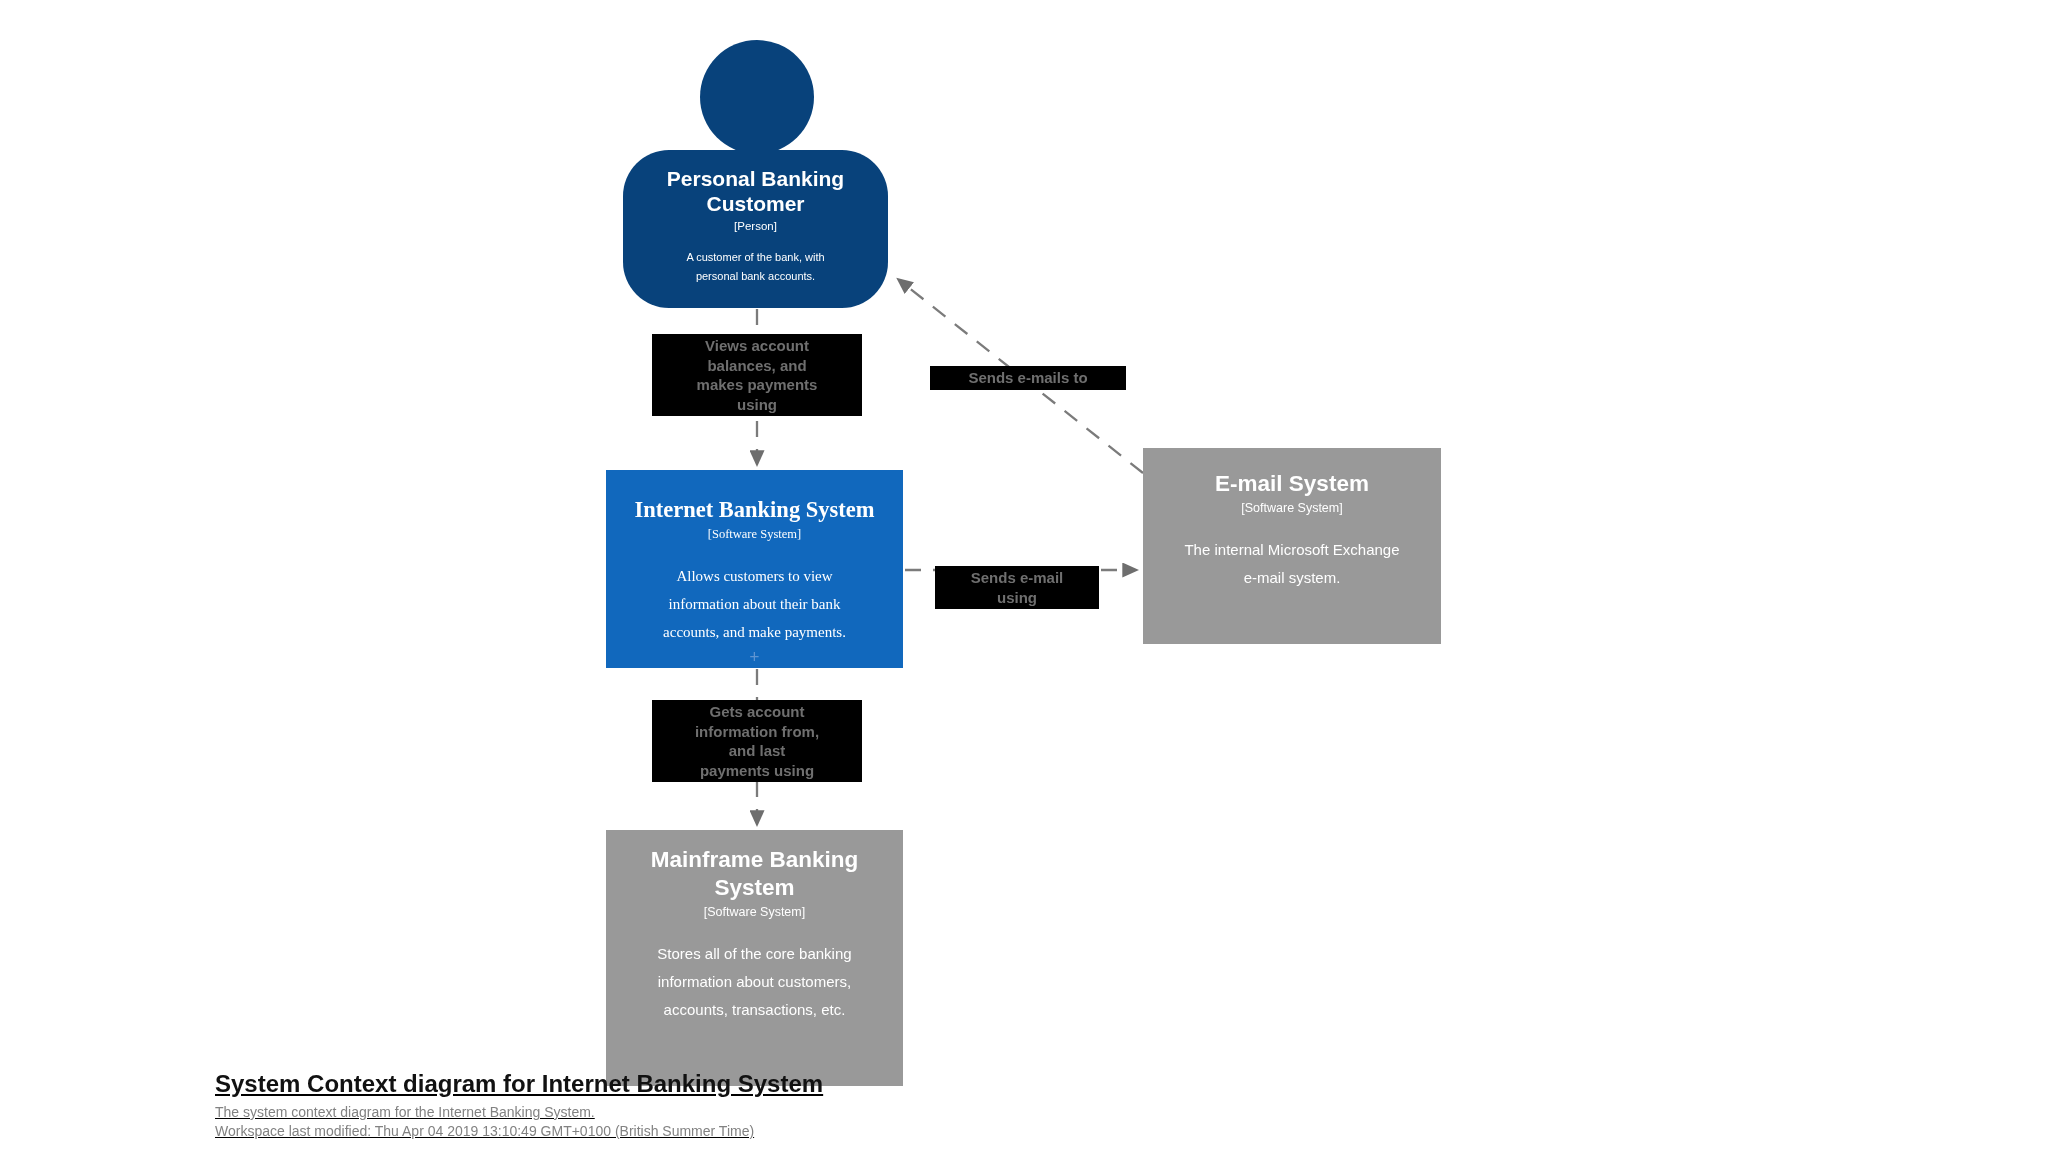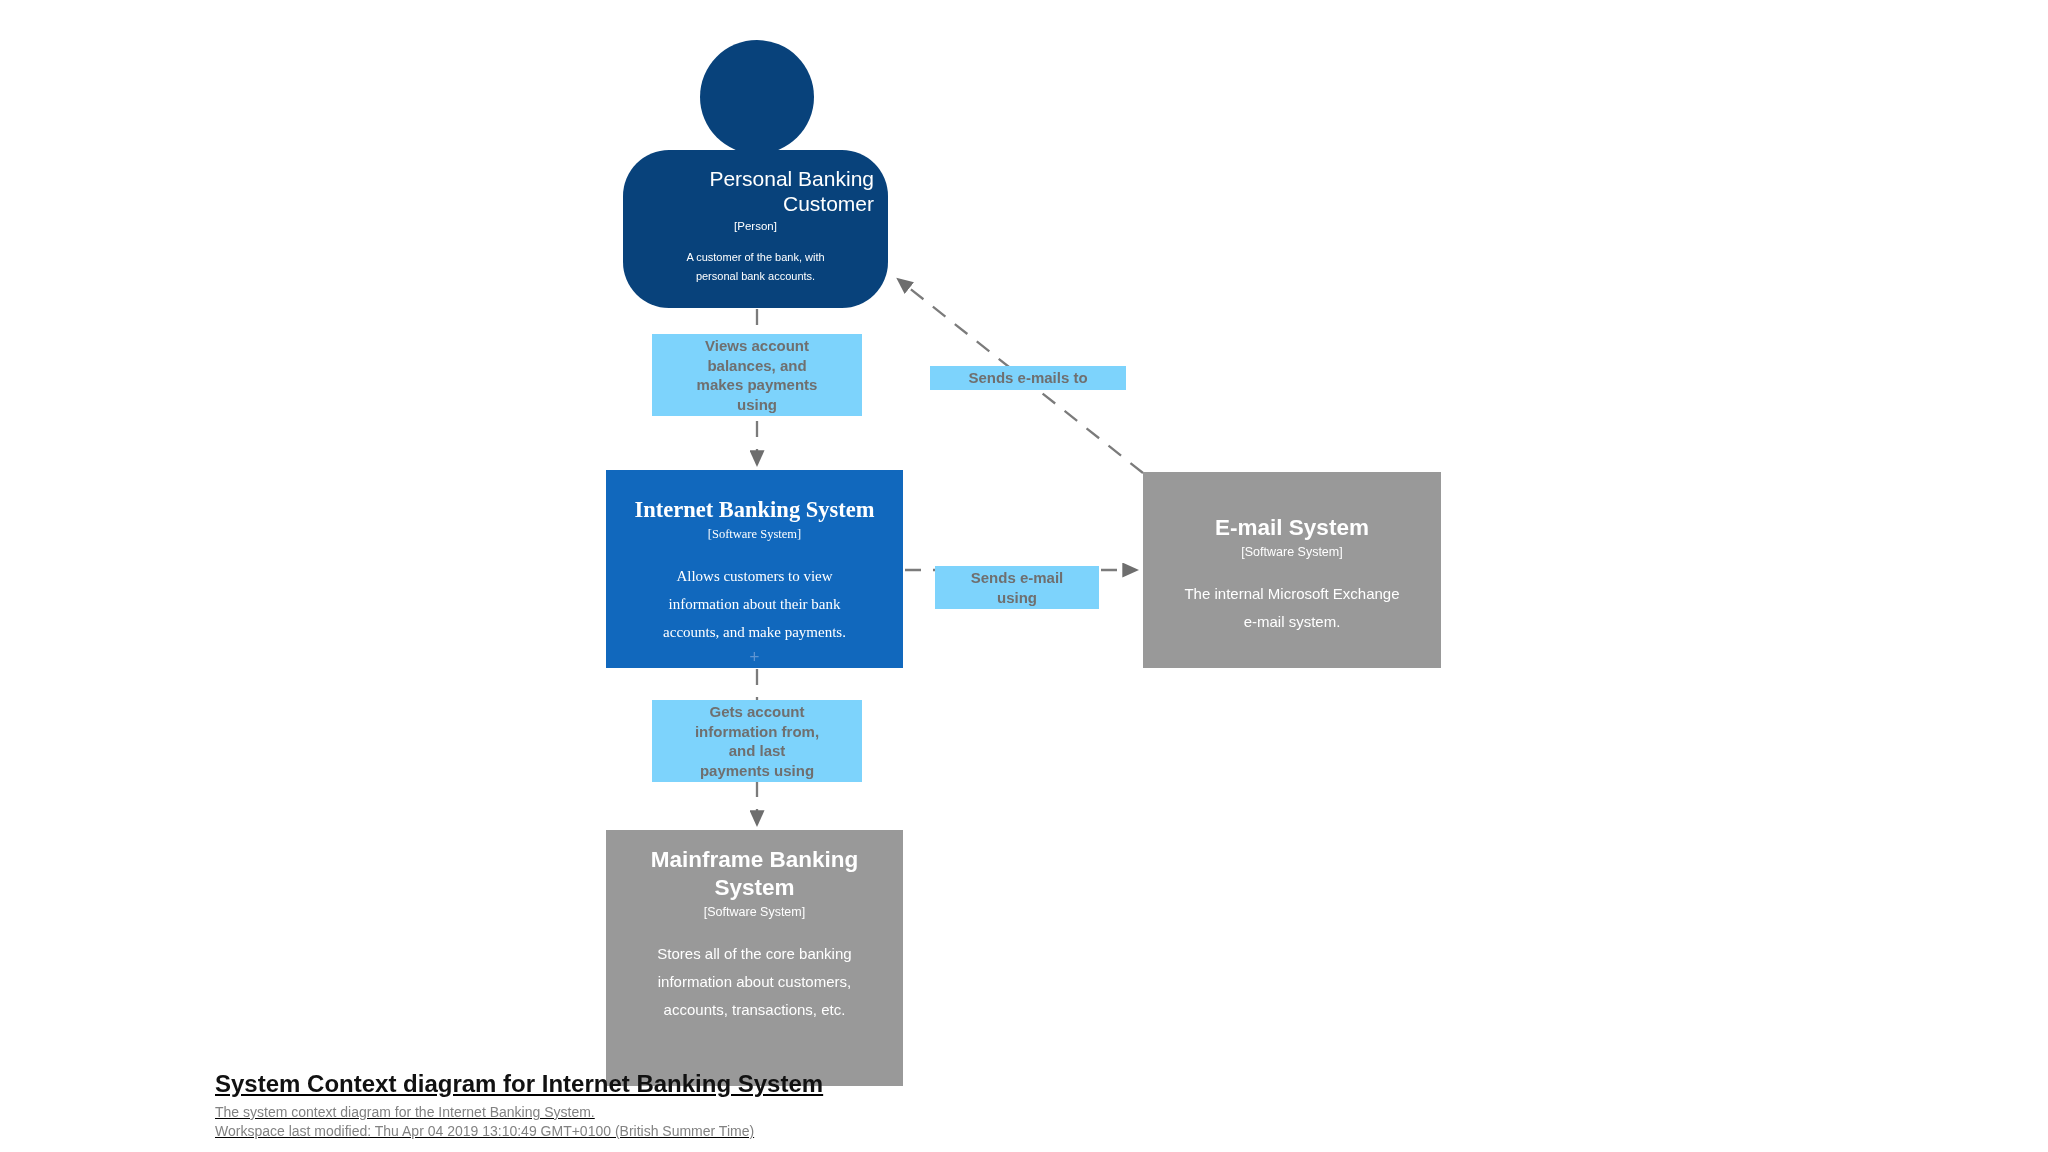--- a/index.html
+++ b/index.html
@@ -26,52 +26,52 @@
     border-radius: 50%;
     background: #08427b;
   }
   .person-body {
     left: 623px; top: 150px;
     width: 265px; height: 158px;
     border-radius: 46px;
     background: #08427b;
     padding: 16px 14px 0 14px;
   }
-  .person-body .el-name { font-size: 21px; line-height: 25px; font-weight: normal; text-align: right; }
+  .person-body .el-name { font-size: 21px; line-height: 25px; font-weight: bold; }
   .person-body .el-meta { font-size: 11.5px; line-height: 15px; margin-top: 3px; }
   .person-body .el-desc { font-size: 11px; line-height: 18.5px; margin-top: 14px; }
   .sys {
     background: #999999;
     padding: 16px 12px 0 12px;
   }
   .sys-blue { background: #1168bd; }
   .sys .el-name { font-size: 22.5px; line-height: 28px; font-weight: bold; }
   .sys .el-meta { font-size: 12.5px; line-height: 16px; margin-top: 2px; }
   .sys .el-desc { font-size: 15px; line-height: 28px; margin-top: 20px; }
   .node-ibs { left: 606px; top: 470px; width: 297px; height: 198px; padding-top: 26px; font-family: Liberation Serif, serif; }
-  .node-email { left: 1143px; top: 472px; width: 298px; height: 196px; padding-top: 42px; }
+  .node-email { left: 1143px; top: 448px; width: 298px; height: 196px; padding-top: 22px; }
   .node-mainframe { left: 606px; top: 830px; width: 297px; height: 256px; }
   .el-name, .el-desc { white-space: pre-line; }
   .expand-icon {
     position: absolute;
     left: 50%; bottom: 2px;
     transform: translateX(-50%);
     font-size: 18px; line-height: 18px;
     font-weight: bold;
     color: #5e94d1;
   }
   
   .rel-label {
     position: absolute;
     text-align: center;
     font-size: 15px;
     line-height: 19.5px;
     font-weight: bold;
     color: #6f6f6f;
-    background: #7dd3fc;
+    background: #000000;
     white-space: pre-line;
     padding: 2px 4px;
     box-sizing: border-box;
   }
   .rel-views   { left: 652px;  top: 334px;  width: 210px; }
   .rel-sendsto { left: 930px;  top: 366px;  width: 196px; }
   .rel-using   { left: 935px;  top: 550px;  width: 164px; margin-top: 16px; }
   .rel-gets    { left: 652px;  top: 700px;  width: 210px; }
   
   .title-block { position: absolute; left: 215px; top: 1070px; text-decoration: underline; }

